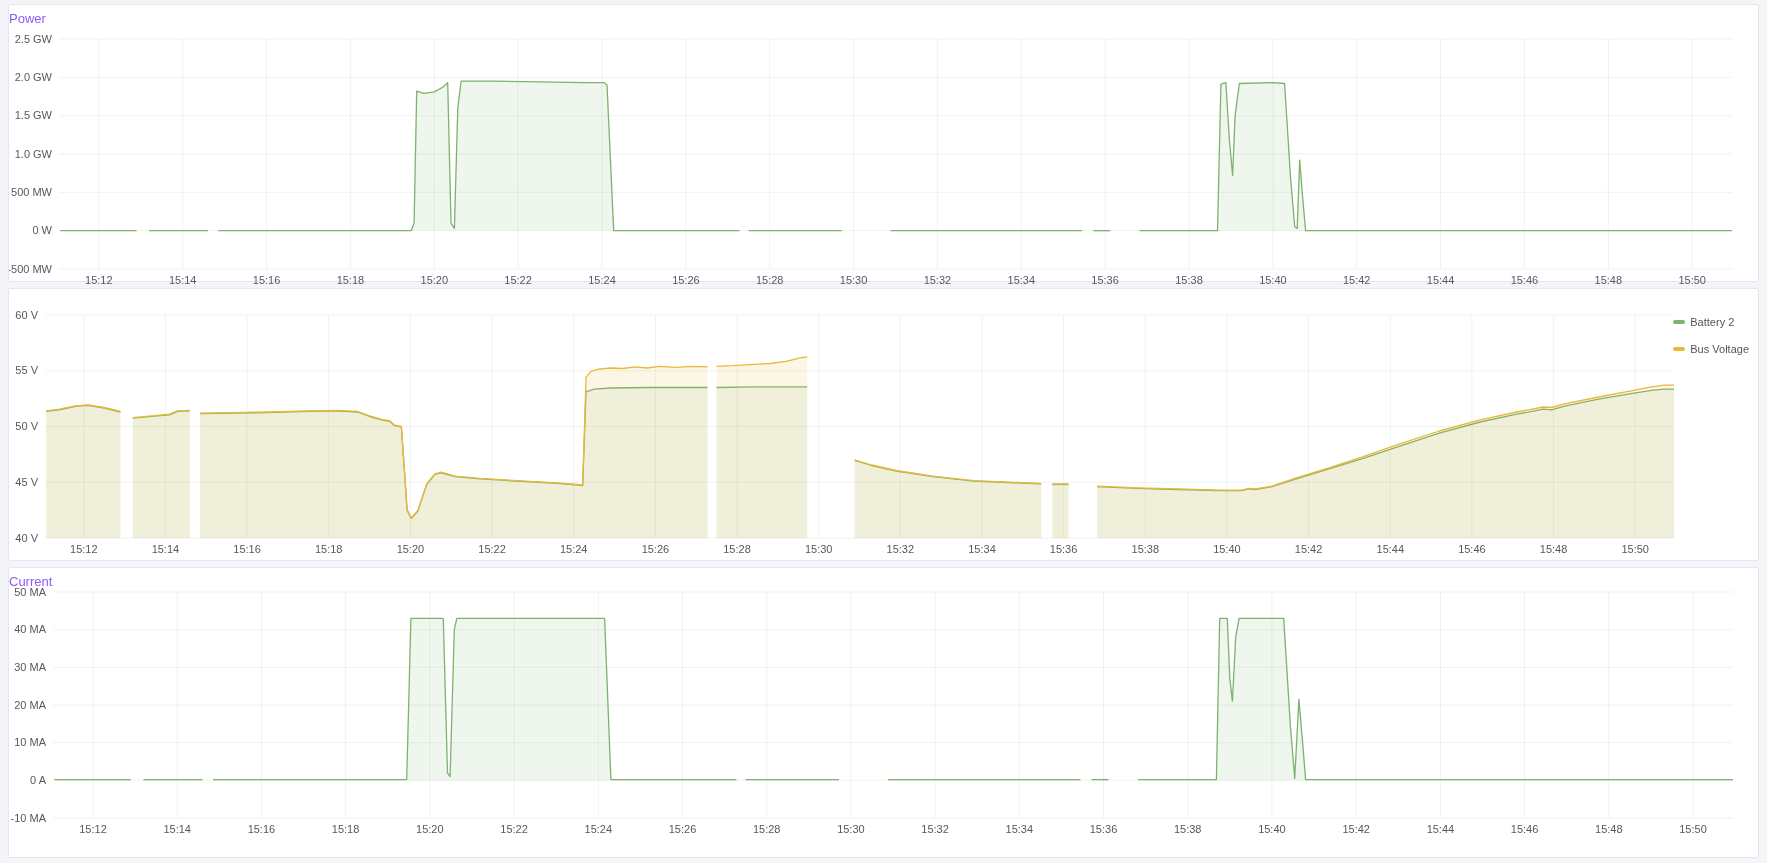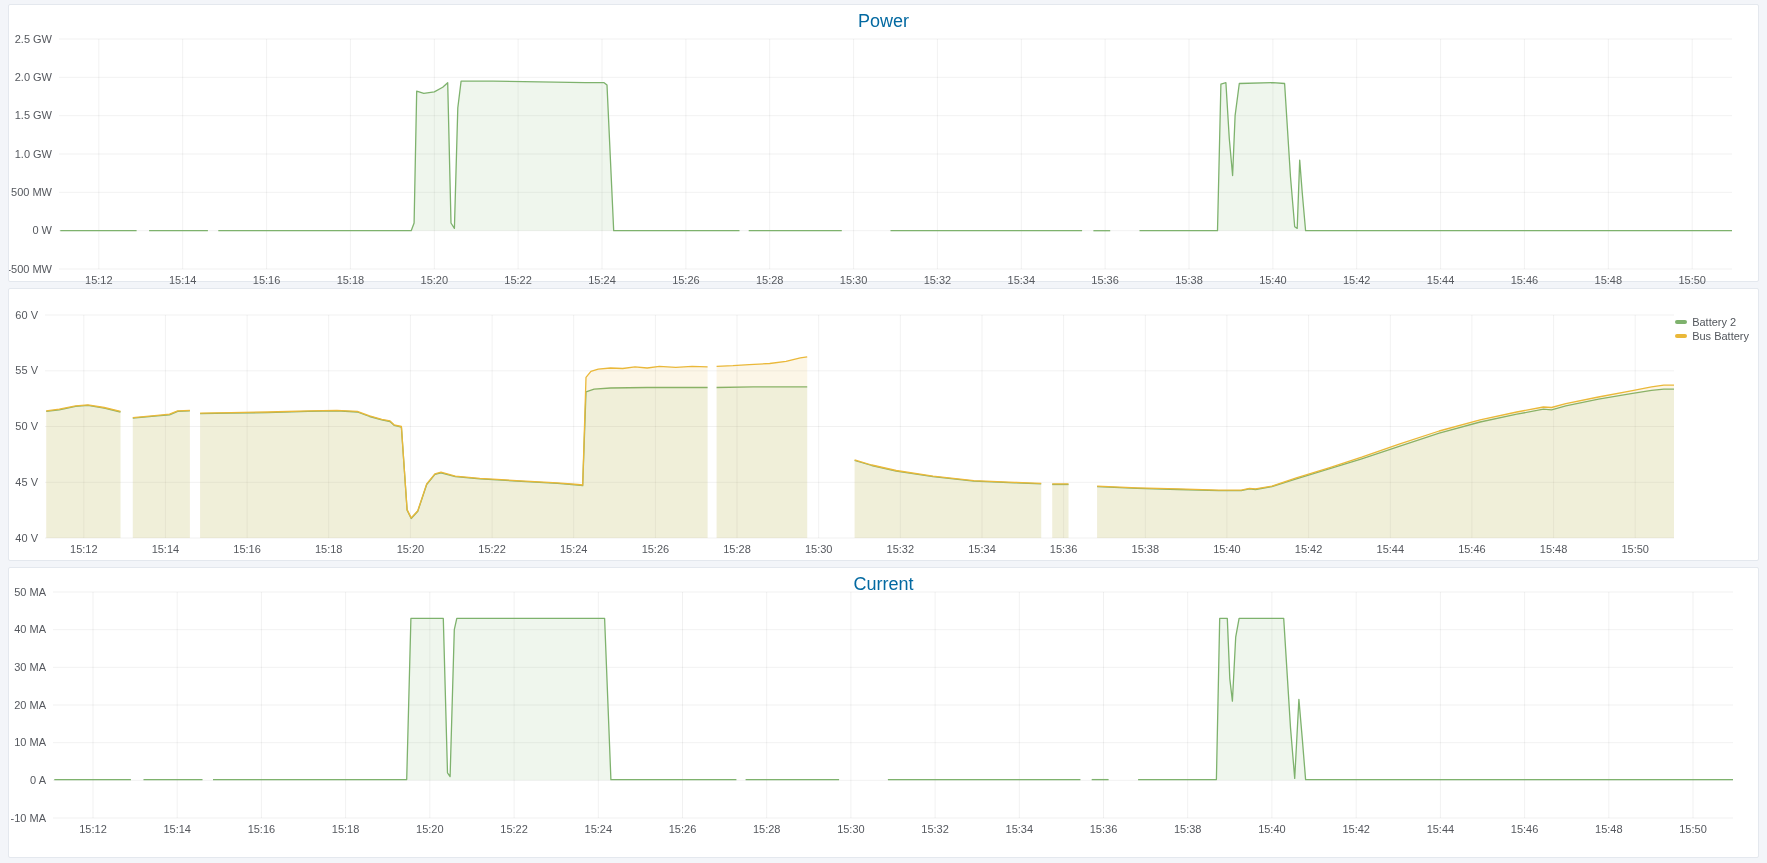--- a/index.html
+++ b/index.html
@@ -19,29 +19,28 @@
     background:#ffffff;
     border:1px solid #e4e8ee;
     border-radius:2px;
     box-sizing:border-box;
   }
   .panel-power{height:286px;}
   .panel-voltage{height:281px;}
   .panel-current{height:300px;}
   .panel-title{
     position:absolute;top:6px;left:0;right:0;
-    text-align:center;
-    font-size:18px;font-weight:500;color:#0369a1;
+    font-size:13px;font-weight:500;color:#8b5cf6;
     cursor:pointer;z-index:2;
   }
   .plot{position:absolute;left:0;top:0;right:0;bottom:0;}
   .plot svg{position:absolute;left:0;top:0;}
   .legend{
     position:absolute;top:27px;right:9px;z-index:3;
-    display:flex;flex-direction:column;gap:2px;
+    display:flex;flex-direction:column;gap:15px;
   }
   .legend-item{
     display:flex;align-items:center;gap:5px;
     font-size:11px;color:#52565c;cursor:pointer;white-space:nowrap;
   }
   .swatch{display:inline-block;width:12px;height:4px;border-radius:2px;background:#999;}
 </style>
 </head>
 <body>
 
@@ -206,21 +205,21 @@
           <path d="M1088.1,197.2 L1128.1,198.8 L1169.0,199.9 L1209.8,201.1 L1232.2,201.1 L1240.4,199.4 L1246.5,199.9 L1262.9,197.2 L1287.3,188.8 L1320.0,178.8 L1352.7,168.2 L1389.4,155.3 L1430.2,142.0 L1471.1,130.8 L1507.8,123.0 L1534.4,118.0 L1542.5,118.5 L1556.8,114.6 L1589.5,108.0 L1622.1,101.8 L1642.5,97.9 L1654.8,96.2 L1665.0,96.2" fill="none" stroke="#eab839" stroke-width="1.3" stroke-linejoin="round"></path>
         </svg>
       </div>
     <div class="legend">
       <div class="legend-item">
         <span class="swatch" style="background: rgb(126, 178, 109);"></span>
         <span>Battery 2</span>
       </div>
       <div class="legend-item">
         <span class="swatch" style="background: rgb(234, 184, 57);"></span>
-        <span>Bus Battery</span>
+        <span>Bus Voltage</span>
       </div>
     </div>
   </section>
 
   <section class="panel panel-current">
     <div class="panel-title">Current</div>
     <div class="plot">
         <svg width="1749" height="273">
           <line x1="44" y1="24.0" x2="1724" y2="24.0" stroke="rgba(0,0,0,0.055)" stroke-width="1"></line>
           <text x="37" y="27.5" text-anchor="end" font-size="11" fill="#55585e">50 MA</text>

